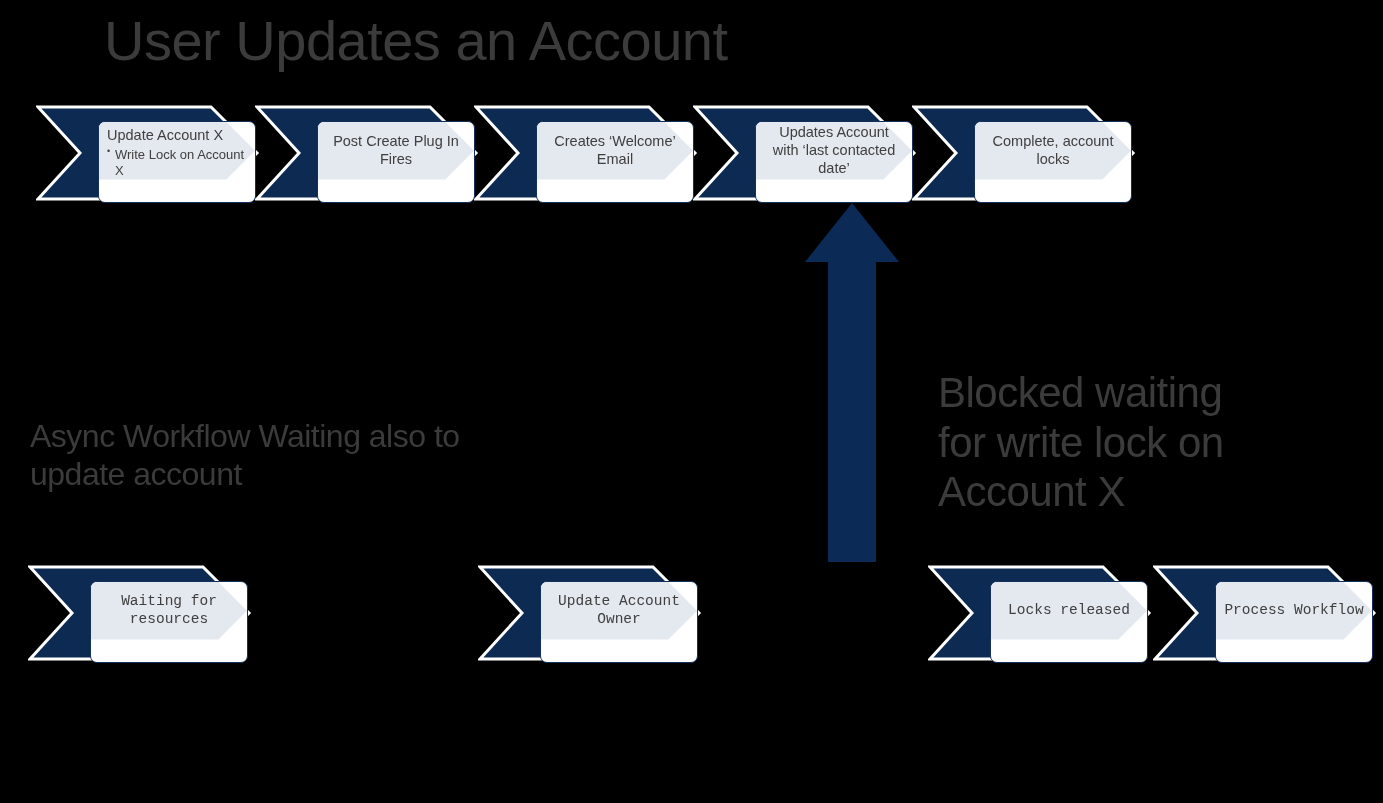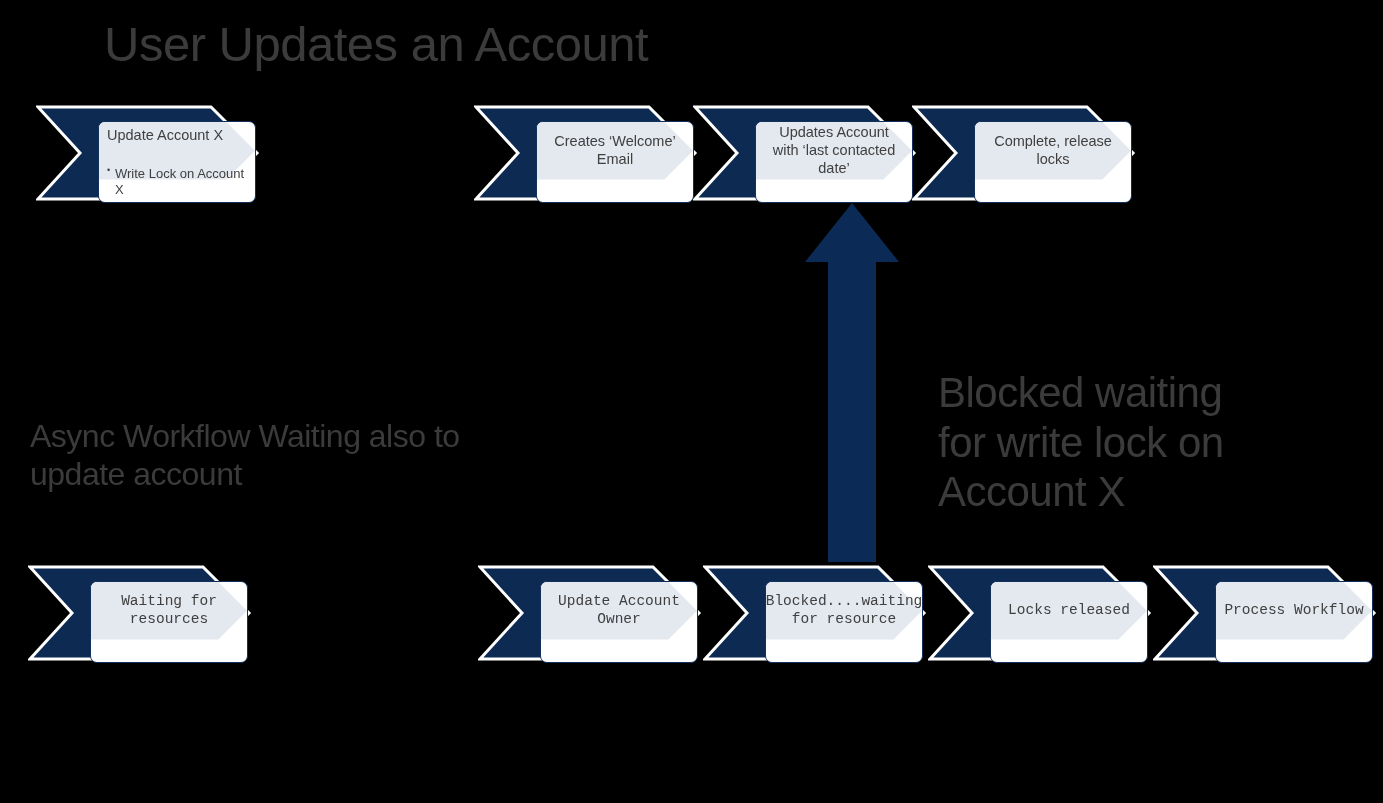--- a/index.html
+++ b/index.html
@@ -22,21 +22,21 @@
   
   .headline {
     position: absolute;
     color: #3b3b3b;
     font-family: "Liberation Sans", sans-serif;
     font-weight: 400;
     line-height: 1.18;
     letter-spacing: -0.5px;
     white-space: pre-line;
   }
-  #title-main   { left: 104px; top: 16px;  font-size: 49px; }
+  #title-main   { left: 104px; top: 8px;  font-size: 56px; }
   #label-async  { left: 30px;  top: 418px; font-size: 32px; width: 760px; }
   #label-blocked{ left: 938px; top: 368px; font-size: 42px; width: 400px; }
 
   
   .row { position: absolute; left: 0; top: 0; width: 1383px; height: 110px; }
   #row-top    { top: 103px; }
   #row-bottom { top: 563px; font-family: Liberation Mono, monospace; }
 
   .step {
     position: absolute;
@@ -95,21 +95,21 @@
     left: 0; right: 0; top: 0;
     height: 72%;
     padding: 5px 8px 0 8px;
     box-sizing: border-box;
     text-align: left;
   }
   .card-heading {
     color: #404040;
     font-size: 14.5px;
     line-height: 1.2;
-    margin-bottom: 22px;
+    margin-bottom: 3px;
   }
   .card-bullet {
     color: #404040;
     font-size: 13px;
     line-height: 1.2;
     padding-left: 8px;
     position: relative;
   }
   .card-bullet::before {
     content: "\2022";
@@ -151,20 +151,32 @@
         <div class="card with-bullet">
           <svg class="card-tint" viewBox="0 0 158 60" preserveAspectRatio="none">
             <path d="M0 0 L129 0 L158 30 L129 60 L0 60 Z" fill="#e4e8ef"></path>
           </svg>
           <div class="card-inner">
             <div class="card-heading">Update Account X</div>
             <div class="card-bullet">Write  Lock on Account  X</div>
           </div>
         </div>
       </div>
+      <div class="step" style="left: 255px;">
+        <svg class="chev-svg" viewBox="0 0 228 100" preserveAspectRatio="none">
+          <path d="M2 4 L175 4 L221 50 L175 96 L2 96 L44 50 Z" fill="#0d2a52" stroke="#ffffff" stroke-width="3" stroke-linejoin="miter"></path>
+        </svg>
+        <div class="card">
+          <svg class="card-tint" viewBox="0 0 158 60" preserveAspectRatio="none">
+            <path d="M0 0 L129 0 L158 30 L129 60 L0 60 Z" fill="#e4e8ef"></path>
+          </svg>
+          <div class="card-text">Post Create Plug In
+Fires</div>
+        </div>
+      </div>
       <div class="step" style="left: 693px;">
         <svg class="chev-svg" viewBox="0 0 228 100" preserveAspectRatio="none">
           <path d="M2 4 L175 4 L221 50 L175 96 L2 96 L44 50 Z" fill="#0d2a52" stroke="#ffffff" stroke-width="3" stroke-linejoin="miter"></path>
         </svg>
         <div class="card">
           <svg class="card-tint" viewBox="0 0 158 60" preserveAspectRatio="none">
             <path d="M0 0 L129 0 L158 30 L129 60 L0 60 Z" fill="#e4e8ef"></path>
           </svg>
           <div class="card-text">Updates Account
 with ‘last contacted
@@ -184,21 +196,21 @@
         </div>
       </div>
       <div class="step" style="left: 912px;">
         <svg class="chev-svg" viewBox="0 0 228 100" preserveAspectRatio="none">
           <path d="M2 4 L175 4 L221 50 L175 96 L2 96 L44 50 Z" fill="#0d2a52" stroke="#ffffff" stroke-width="3" stroke-linejoin="miter"></path>
         </svg>
         <div class="card">
           <svg class="card-tint" viewBox="0 0 158 60" preserveAspectRatio="none">
             <path d="M0 0 L129 0 L158 30 L129 60 L0 60 Z" fill="#e4e8ef"></path>
           </svg>
-          <div class="card-text">Complete, release
+          <div class="card-text">Complete, account
 locks</div>
         </div>
       </div>
     </div>
   <div class="row" id="row-bottom">
       <div class="step" style="left: 28px;">
         <svg class="chev-svg" viewBox="0 0 228 100" preserveAspectRatio="none">
           <path d="M2 4 L175 4 L221 50 L175 96 L2 96 L44 50 Z" fill="#0d2a52" stroke="#ffffff" stroke-width="3" stroke-linejoin="miter"></path>
         </svg>
         <div class="card">
@@ -212,32 +224,20 @@
       <div class="step" style="left: 478px;">
         <svg class="chev-svg" viewBox="0 0 228 100" preserveAspectRatio="none">
           <path d="M2 4 L175 4 L221 50 L175 96 L2 96 L44 50 Z" fill="#0d2a52" stroke="#ffffff" stroke-width="3" stroke-linejoin="miter"></path>
         </svg>
         <div class="card">
           <svg class="card-tint" viewBox="0 0 158 60" preserveAspectRatio="none">
             <path d="M0 0 L129 0 L158 30 L129 60 L0 60 Z" fill="#e4e8ef"></path>
           </svg>
           <div class="card-text">Update Account
 Owner</div>
-        </div>
-      </div>
-      <div class="step" style="left: 703px;">
-        <svg class="chev-svg" viewBox="0 0 228 100" preserveAspectRatio="none">
-          <path d="M2 4 L175 4 L221 50 L175 96 L2 96 L44 50 Z" fill="#0d2a52" stroke="#ffffff" stroke-width="3" stroke-linejoin="miter"></path>
-        </svg>
-        <div class="card">
-          <svg class="card-tint" viewBox="0 0 158 60" preserveAspectRatio="none">
-            <path d="M0 0 L129 0 L158 30 L129 60 L0 60 Z" fill="#e4e8ef"></path>
-          </svg>
-          <div class="card-text">Blocked....waiting
-for resource</div>
         </div>
       </div>
       <div class="step" style="left: 928px;">
         <svg class="chev-svg" viewBox="0 0 228 100" preserveAspectRatio="none">
           <path d="M2 4 L175 4 L221 50 L175 96 L2 96 L44 50 Z" fill="#0d2a52" stroke="#ffffff" stroke-width="3" stroke-linejoin="miter"></path>
         </svg>
         <div class="card">
           <svg class="card-tint" viewBox="0 0 158 60" preserveAspectRatio="none">
             <path d="M0 0 L129 0 L158 30 L129 60 L0 60 Z" fill="#e4e8ef"></path>
           </svg>

